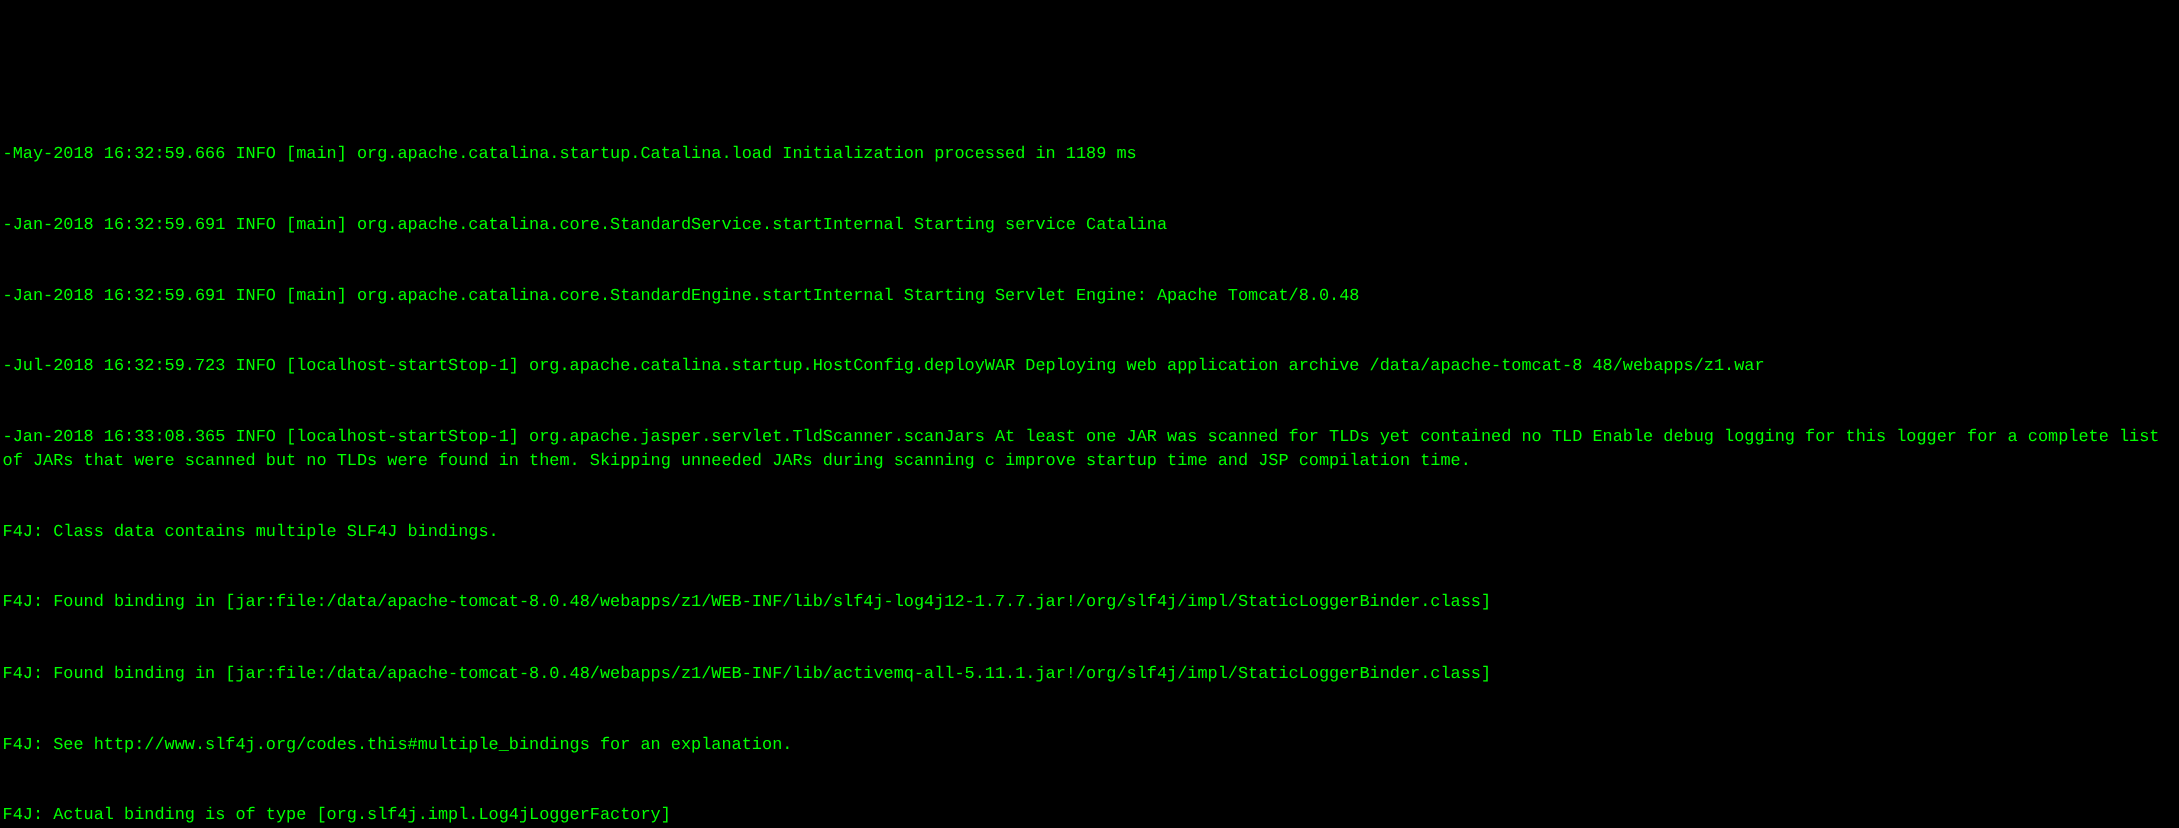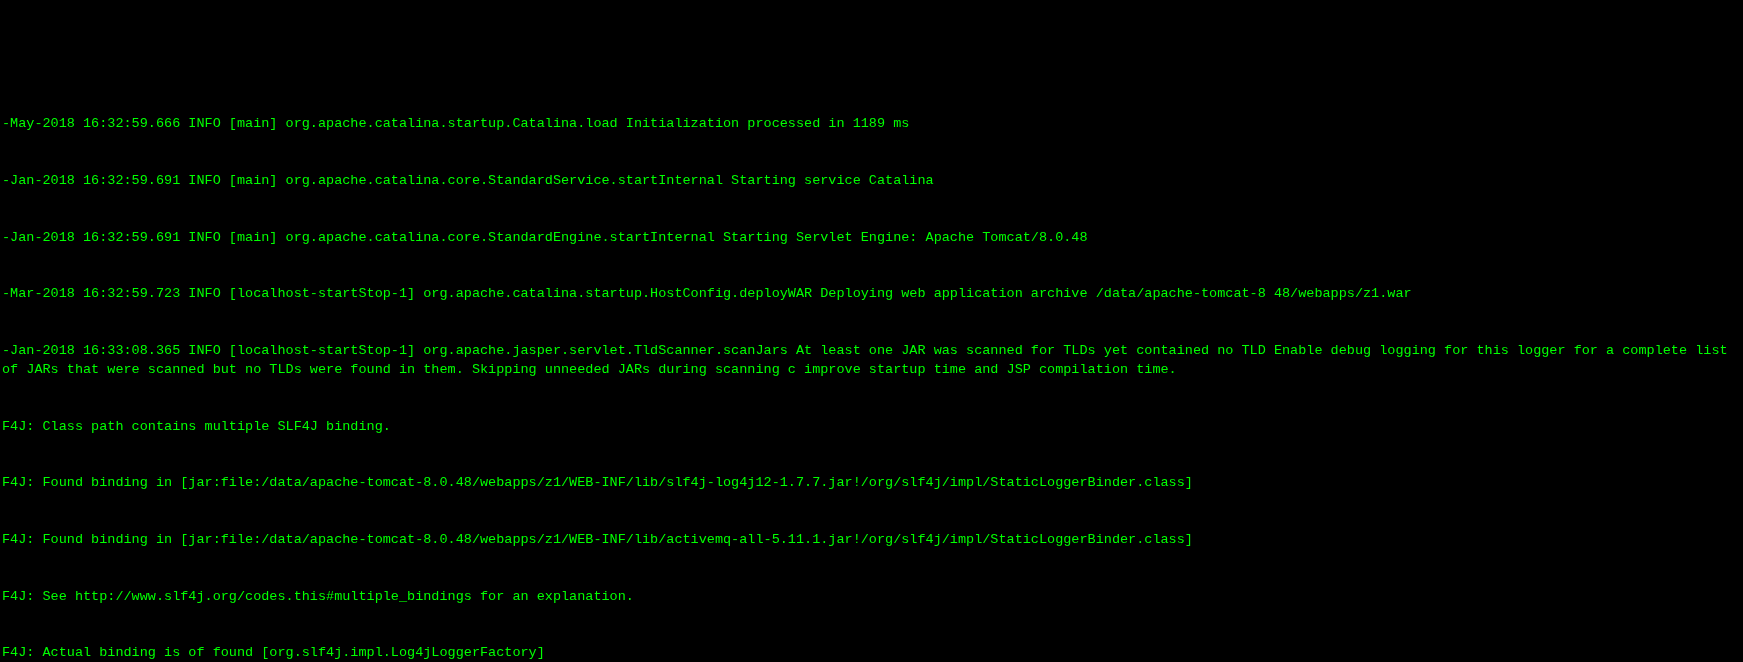--- a/index.html
+++ b/index.html
@@ -36,27 +36,27 @@
   </style>
 </head>
 <body>
 
 
 
 <div class="log-container">
   <span class="log-line">-May-2018 16:32:59.666 INFO [main] org.apache.catalina.startup.Catalina.load Initialization processed in 1189 ms</span>
   <span class="log-line">-Jan-2018 16:32:59.691 INFO [main] org.apache.catalina.core.StandardService.startInternal Starting service Catalina</span>
   <span class="log-line">-Jan-2018 16:32:59.691 INFO [main] org.apache.catalina.core.StandardEngine.startInternal Starting Servlet Engine: Apache Tomcat/8.0.48</span>
-  <span class="log-line">-Mar-2018 16:32:59.723 INFO [localhost-startStop-1] org.apache.catalina.startup.HostConfig.deployWAR Deploying web application archive /data/apache-tomcat-8 48/webapps/z1.war</span>
+  <span class="log-line">-Jul-2018 16:32:59.723 INFO [localhost-startStop-1] org.apache.catalina.startup.HostConfig.deployWAR Deploying web application archive /data/apache-tomcat-8 48/webapps/z1.war</span>
   <span class="log-line">-Jan-2018 16:33:08.365 INFO [localhost-startStop-1] org.apache.jasper.servlet.TldScanner.scanJars At least one JAR was scanned for TLDs yet contained no TLD Enable debug logging for this logger for a complete list of JARs that were scanned but no TLDs were found in them. Skipping unneeded JARs during scanning c improve startup time and JSP compilation time.</span>
-  <span class="log-line">F4J: Class path contains multiple SLF4J binding.</span>
+  <span class="log-line">F4J: Class data contains multiple SLF4J bindings.</span>
   <span class="log-line">F4J: Found binding in [jar:file:/data/apache-tomcat-8.0.48/webapps/z1/WEB-INF/lib/slf4j-log4j12-1.7.7.jar!/org/slf4j/impl/StaticLoggerBinder.class]</span>
   <span class="log-line">F4J: Found binding in [jar:file:/data/apache-tomcat-8.0.48/webapps/z1/WEB-INF/lib/activemq-all-5.11.1.jar!/org/slf4j/impl/StaticLoggerBinder.class]</span>
   <span class="log-line">F4J: See http://www.slf4j.org/codes.this#multiple_bindings for an explanation.</span>
-  <span class="log-line">F4J: Actual binding is of found [org.slf4j.impl.Log4jLoggerFactory]</span>
+  <span class="log-line">F4J: Actual binding is of type [org.slf4j.impl.Log4jLoggerFactory]</span>
   
   
   
   
   
   
   
   
   
   

